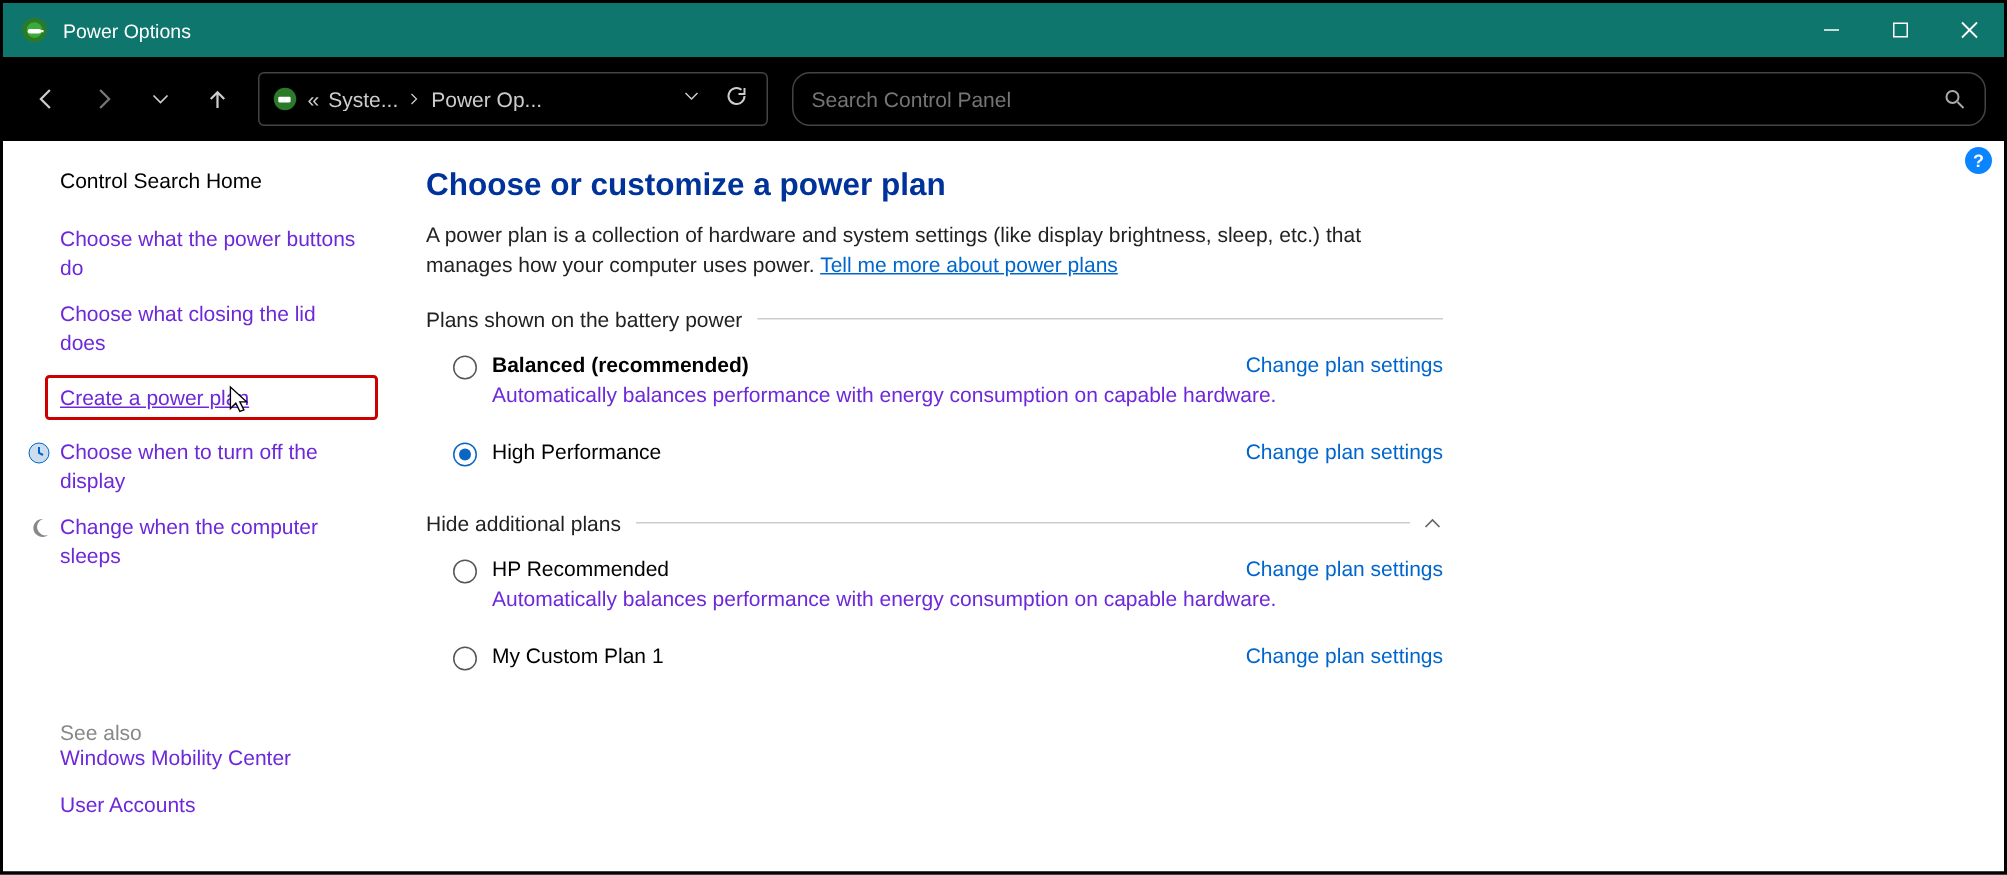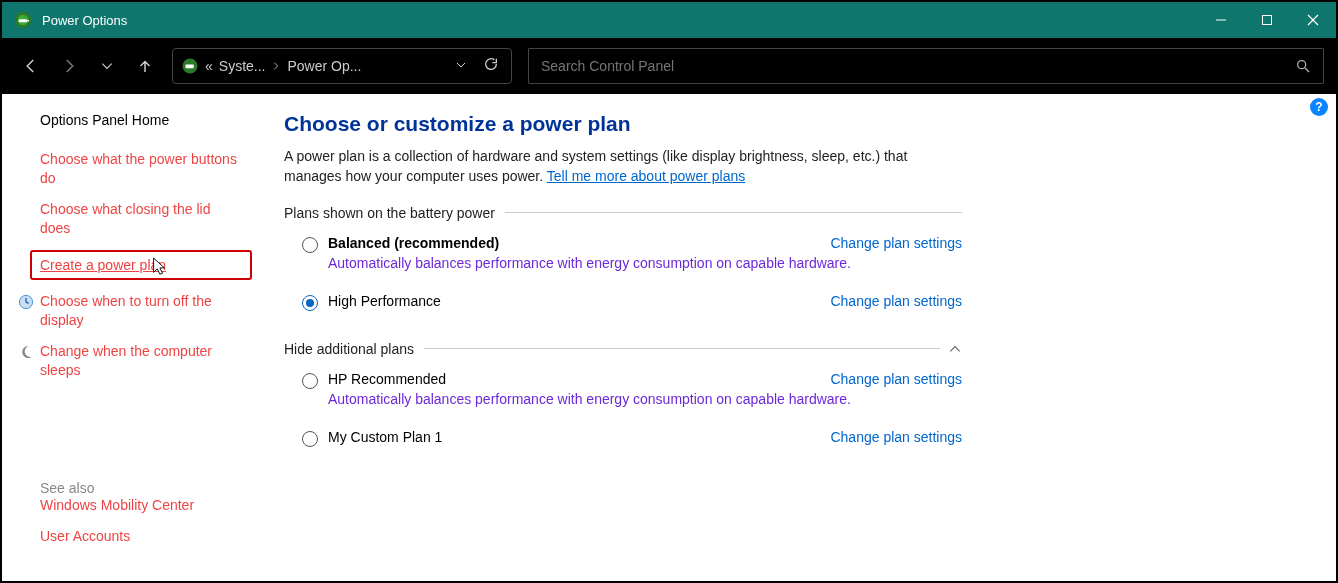--- a/index.html
+++ b/index.html
@@ -8,26 +8,26 @@
   .titlebar .app-icon { width: 18px; height: 18px; margin-right: 10px; }
   .titlebar .title { font-size: 13px; flex: 0 0 auto; }
   .titlebar .spacer { flex: 1; }
   .win-ctrl { width: 46px; height: 36px; display: flex; align-items: center; justify-content: center; color: #fff; }
   .navbar { display: flex; align-items: center; height: 56px; background: #000; padding: 0 12px; gap: 4px; }
   .nav-btn { width: 34px; height: 34px; display: flex; align-items: center; justify-content: center; color: #aaa; border-radius: 3px; }
   .address-box { display: flex; align-items: center; flex: 0 0 340px; height: 36px; border: 1px solid #444; border-radius: 4px; padding: 0 8px; color: #ccc; gap: 6px; margin-left: 6px; }
   .address-box .crumb-icon { width: 18px; height: 18px; }
   .address-box .crumbs { display: flex; align-items: center; gap: 6px; font-size: 14px; overflow: hidden; flex: 1; }
   .address-box .crumbs span { white-space: nowrap; }
-  .search-box { display: flex; align-items: center; flex: 1; height: 36px; border: 1px solid #444; border-radius: 1px; margin-left: 12px; padding: 0 12px; color: #888; }
+  .search-box { display: flex; align-items: center; flex: 1; height: 36px; border: 1px solid #444; border-radius: 12px; margin-left: 12px; padding: 0 12px; color: #888; }
   .search-box input { flex: 1; background: transparent; border: none; outline: none; color: #ccc; font-size: 14px; }
   .content { display: flex; background: #fff; height: calc(583px - 36px - 56px - 4px); position: relative; }
   .sidebar { width: 260px; padding: 18px 20px 18px 38px; font-size: 14px; color: #000; }
   .sidebar .home { color: #000; margin-bottom: 22px; display: block; }
-  .sidebar .link { color: #ef4444; display: block; margin-bottom: 12px; line-height: 1.35; cursor: pointer; position: relative; }
+  .sidebar .link { color: #6d28d9; display: block; margin-bottom: 12px; line-height: 1.35; cursor: pointer; position: relative; }
   .sidebar .link.highlighted { border: 2px solid #cc0000; padding: 4px 8px; margin-left: -10px; margin-right: -10px; border-radius: 3px; text-decoration: underline; }
   .sidebar .link .side-icon { position: absolute; left: -22px; top: 2px; width: 16px; height: 16px; }
   .sidebar .see-also-hdr { color: #888; margin-top: 100px; margin-bottom: 0; }
   .main { flex: 1; padding: 18px 60px 18px 22px; font-size: 14px; max-width: 760px; }
   .main h1 { color: #003399; font-weight: 700; font-size: 21px; margin-bottom: 10px; }
   .main .intro { color: #222; line-height: 1.45; margin-bottom: 18px; }
   .main .intro a { color: #0066cc; text-decoration: underline; }
   .section-hdr { display: flex; align-items: center; font-size: 14px; color: #222; margin-bottom: 14px; }
   .section-hdr .line { flex: 1; height: 1px; background: #ccc; margin-left: 10px; }
   .plan { display: flex; align-items: flex-start; margin: 0 0 8px 18px; }
@@ -123,21 +123,21 @@
         <circle cx="10" cy="10" r="6" fill="none" stroke="#aaa" stroke-width="2"></circle>
         <line x1="15" y1="15" x2="21" y2="21" stroke="#aaa" stroke-width="2"></line>
       </svg>
   </div>
 </div>
 
 <div class="content">
   <div class="help-badge">?</div>
 
   <div class="sidebar">
-    <span class="home">Options Panel Home</span>
+    <span class="home">Control Search Home</span>
 
     <a class="link">Choose what the power buttons do</a>
     <a class="link">Choose what closing the lid does</a>
     <a class="link highlighted">
       <span>Create a power plan</span>
       <svg class="cursor" style="left:118px; top:4px;" width="18" height="22" viewBox="0 0 20 24">
           <path d="M4 2 L4 18 L8 14 L11 20 L14 19 L11 13 L16 13 Z" fill="#fff" stroke="#000" stroke-width="1"></path>
         </svg>
     </a>
     <a class="link">

